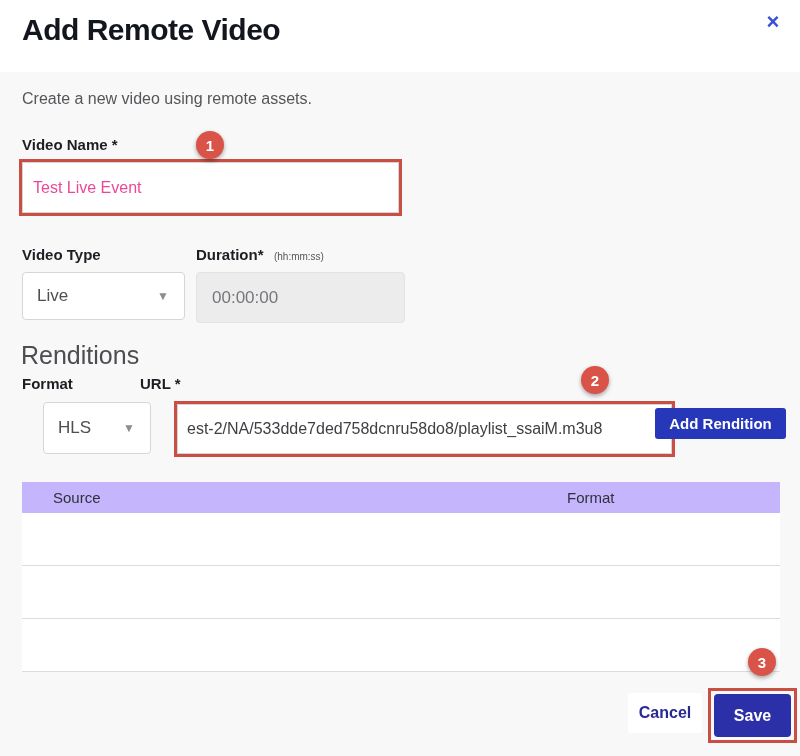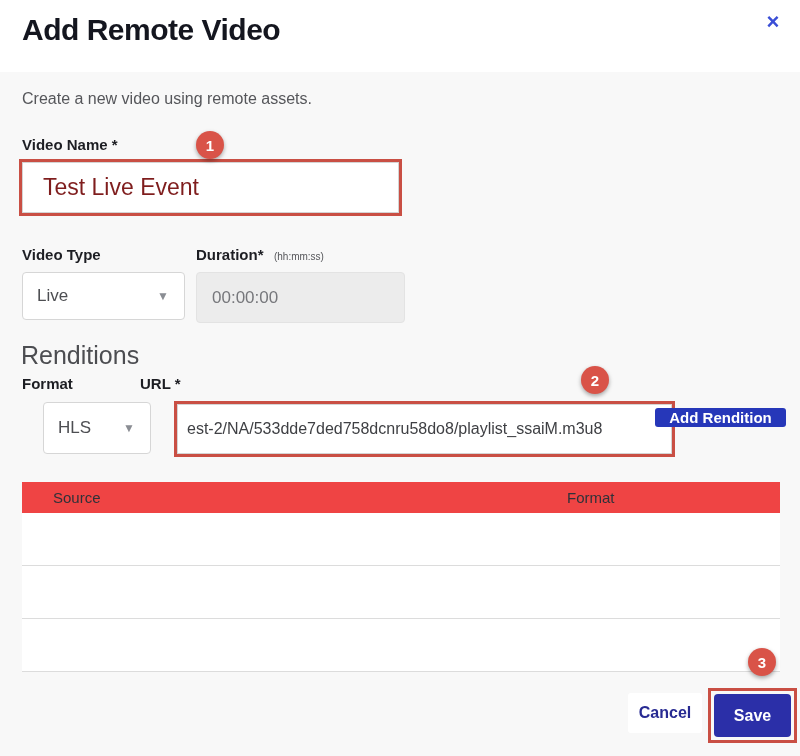--- a/index.html
+++ b/index.html
@@ -12,34 +12,34 @@
   .dialog-body { position:absolute; left:0; top:72px; width:800px; height:684px; background:#f8f8f8; }
 
   .abs { position:absolute; }
   .subtitle { left:22px; top:90px; font-size:16px; color:#55565a; }
   .field-label { font-size:15px; font-weight:700; color:#1d1e23; }
   .hint { font-size:10px; font-weight:400; color:#55565a; }
 
   .annotation-box { position:absolute; border:3px solid #c94f44; }
   .badge { position:absolute; width:28px; height:28px; border-radius:50%; background:#d95348; color:#fff; font-size:15px; font-weight:700; display:flex; align-items:center; justify-content:center; box-shadow:0 2px 4px rgba(0,0,0,0.35); z-index:5; }
 
-  .text-input { width:100%; height:100%; background:#fff; border:1px solid #d4d4d4; font-family:"Liberation Sans", sans-serif; font-size:23px; color:#7f1d1d; padding:0 20px; outline:none; }
+  .text-input { width:100%; height:100%; background:#fff; border:1px solid #d4d4d4; font-family:"Liberation Sans", sans-serif; font-size:16px; color:#ec4899; padding:0 10px; outline:none; }
   .url-input { font-size:16px; color:#3f4044; padding:0 9px; }
 
   .select-box { position:absolute; background:#fff; border:1px solid #d6d6d6; border-radius:4px; display:flex; align-items:center; padding:0 14px; font-size:17px; color:#4d4e52; cursor:pointer; }
   .select-box .chev { position:absolute; right:15px; font-size:12px; color:#8a8d93; }
 
   .disabled-input { position:absolute; background:#ececec; border:1px solid #e3e3e3; border-radius:4px; display:flex; align-items:center; padding:0 15px; font-size:17px; color:#76777b; }
 
   .renditions-heading { left:21px; top:341px; font-size:25px; font-weight:400; color:#4c4d51; }
 
   .btn-primary { position:absolute; background:#2637b9; color:#fff; font-weight:700; font-size:15px; border:none; border-radius:3px; display:flex; align-items:center; justify-content:center; cursor:pointer; font-family:"Liberation Sans", sans-serif; }
 
   .table { position:absolute; left:22px; top:482px; width:758px; }
-  .table-header { height:31px; background:#ef4444; position:relative; display:flex; align-items:center; }
+  .table-header { height:31px; background:#c4b5fd; position:relative; display:flex; align-items:center; }
   .th-source { padding-left:31px; font-size:15px; color:#2f3239; font-weight:400; }
   .th-format { position:absolute; left:545px; font-size:15px; color:#2f3239; font-weight:400; }
   .table-body { background:#fff; }
   .table-row { height:53px; border-bottom:1px solid #dcdcdc; background:#fff; }
 
   .cancel-btn { position:absolute; left:628px; top:693px; width:74px; height:40px; background:#fff; color:#272a92; font-weight:700; font-size:16px; border:none; border-radius:3px; display:flex; align-items:center; justify-content:center; cursor:pointer; font-family:"Liberation Sans", sans-serif; }
   .save-annotation { left:708px; top:688px; width:89px; height:55px; padding:3px; }
   .save-btn { position:relative; width:100%; height:100%; background:#2b2fa8; color:#fff; font-weight:700; font-size:16px; border:none; border-radius:4px; display:flex; align-items:center; justify-content:center; cursor:pointer; font-family:"Liberation Sans", sans-serif; }
 </style>
 </head>
@@ -80,21 +80,21 @@
   <div class="abs field-label" style="left:140px; top:375px;">URL *</div>
   <div class="badge" style="left:581px; top:366px;">2</div>
 
   <div class="select-box" style="left:22px; top:402px; width:108px; height:52px;margin-left:21px;">
     <span>HLS</span>
     <span class="chev">▼</span>
   </div>
   <div class="annotation-box" style="left:139px; top:401px; width:501px; height:56px;margin-left:35px;">
     <input class="text-input url-input" type="text" value="est-2/NA/533dde7ded758dcnru58do8/playlist_ssaiM.m3u8" style="">
   </div>
-  <button class="btn-primary" style="left:655px; top:408px; width:131px; height:19px;">Add Rendition</button>
+  <button class="btn-primary" style="left:655px; top:408px; width:131px; height:31px;">Add Rendition</button>
 
   <div class="table">
     <div class="table-header">
       <div class="th-source">Source</div>
       <div class="th-format">Format</div>
     </div>
     <div class="table-body">
       <div class="table-row"></div>
       <div class="table-row"></div>
       <div class="table-row"></div>

